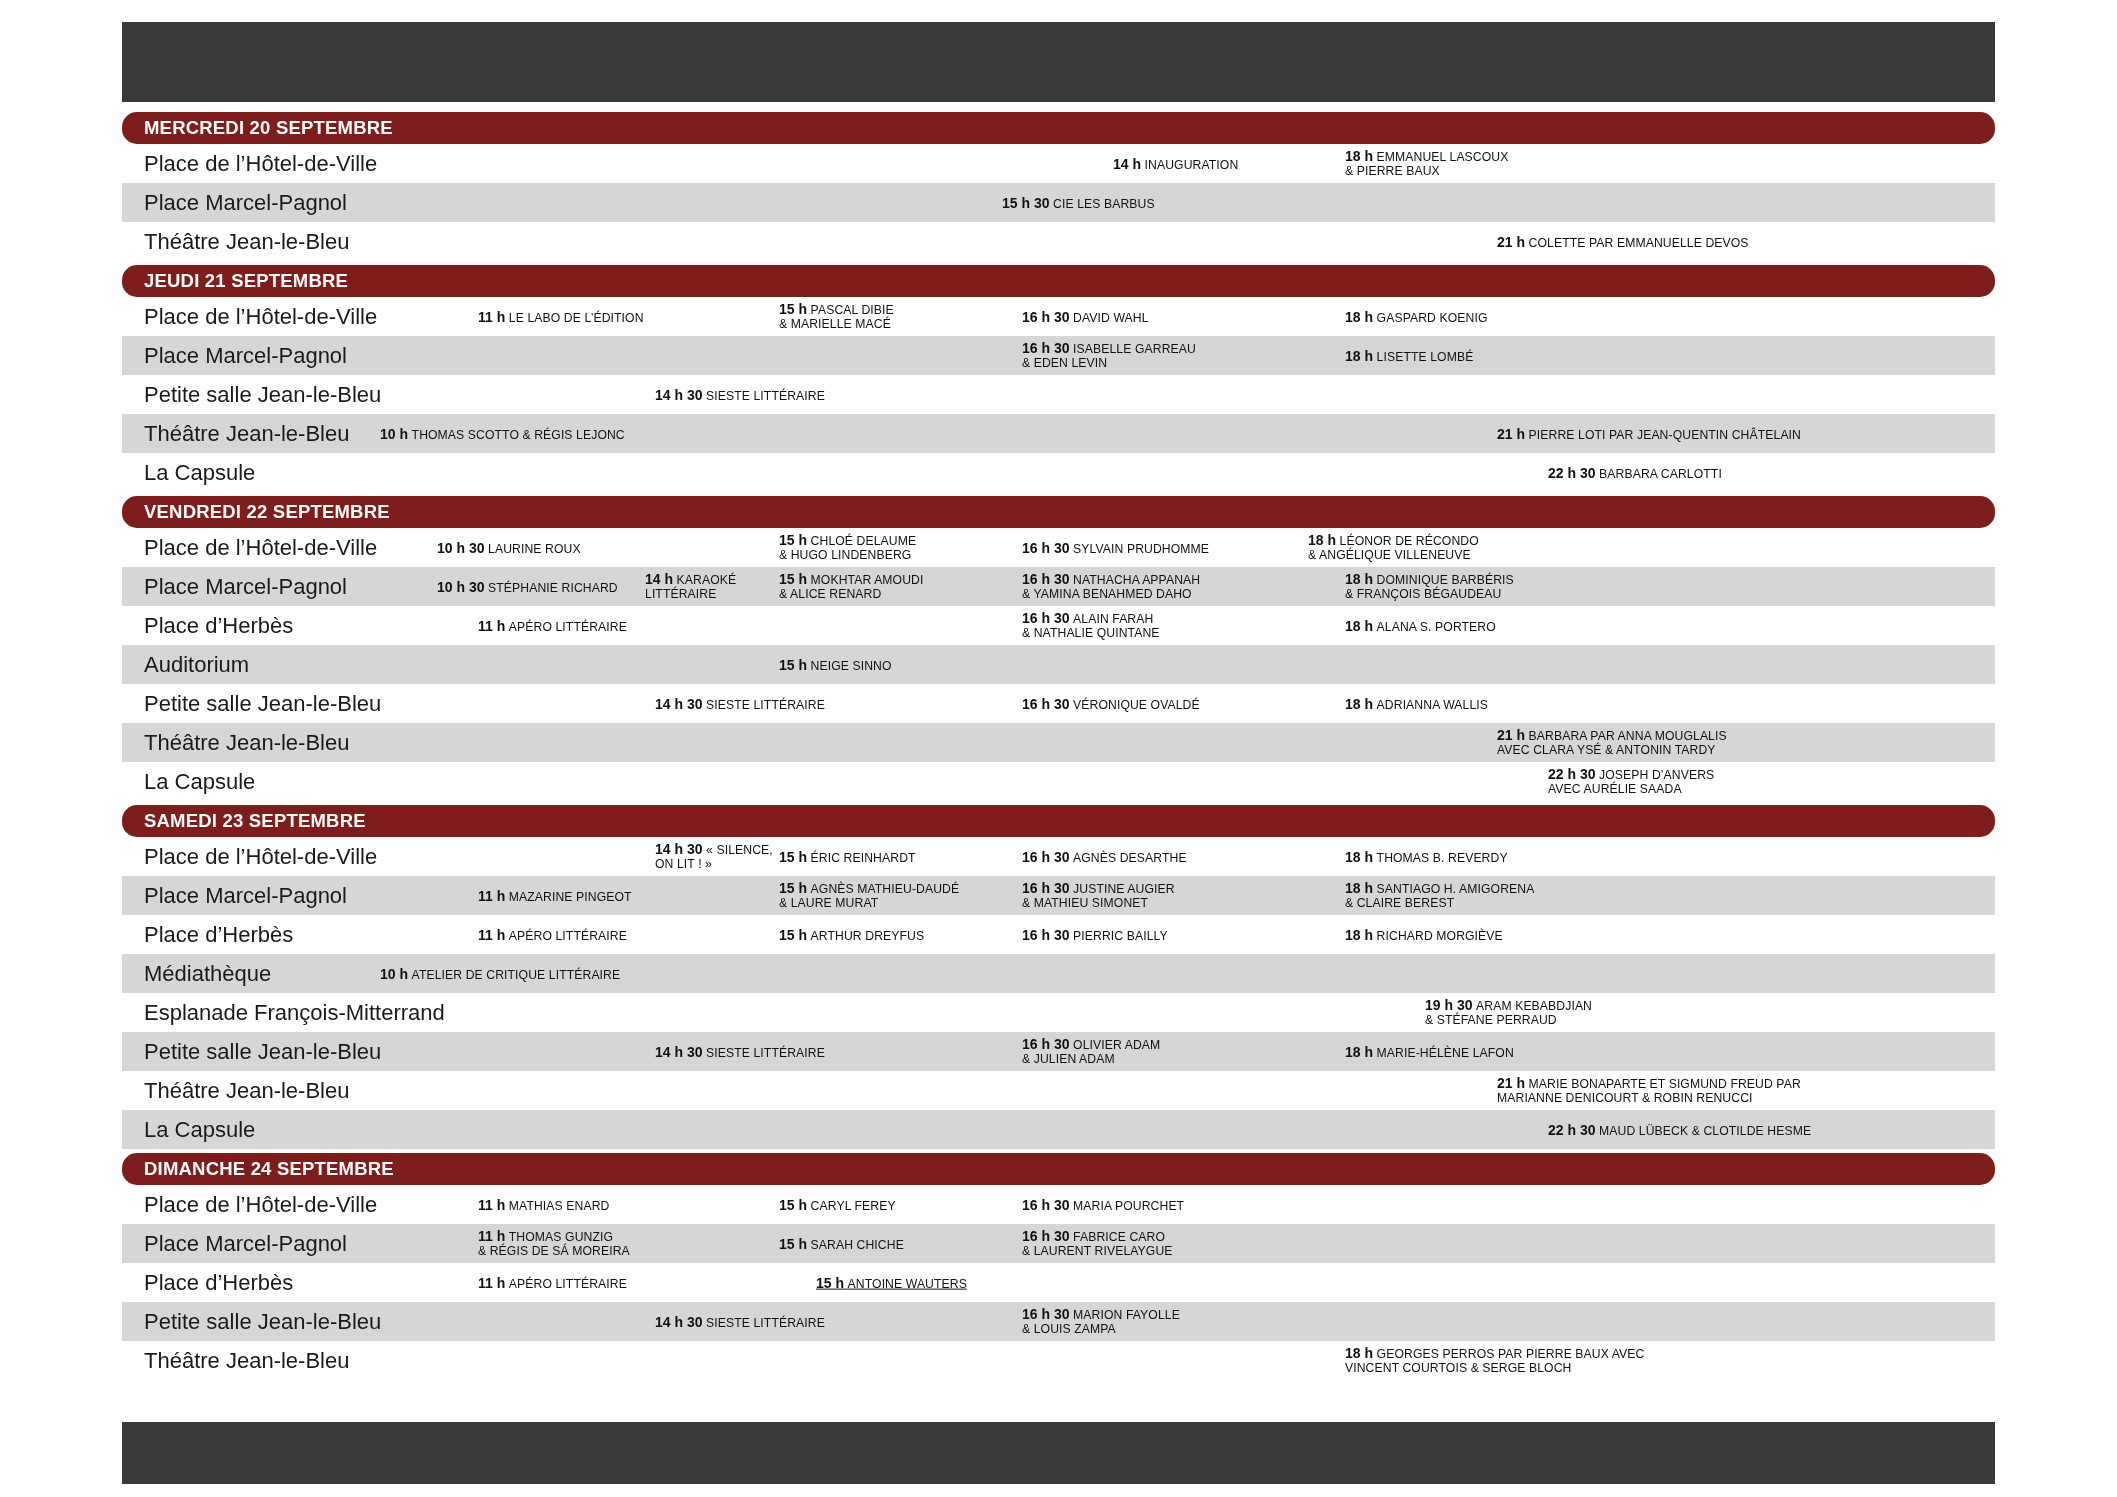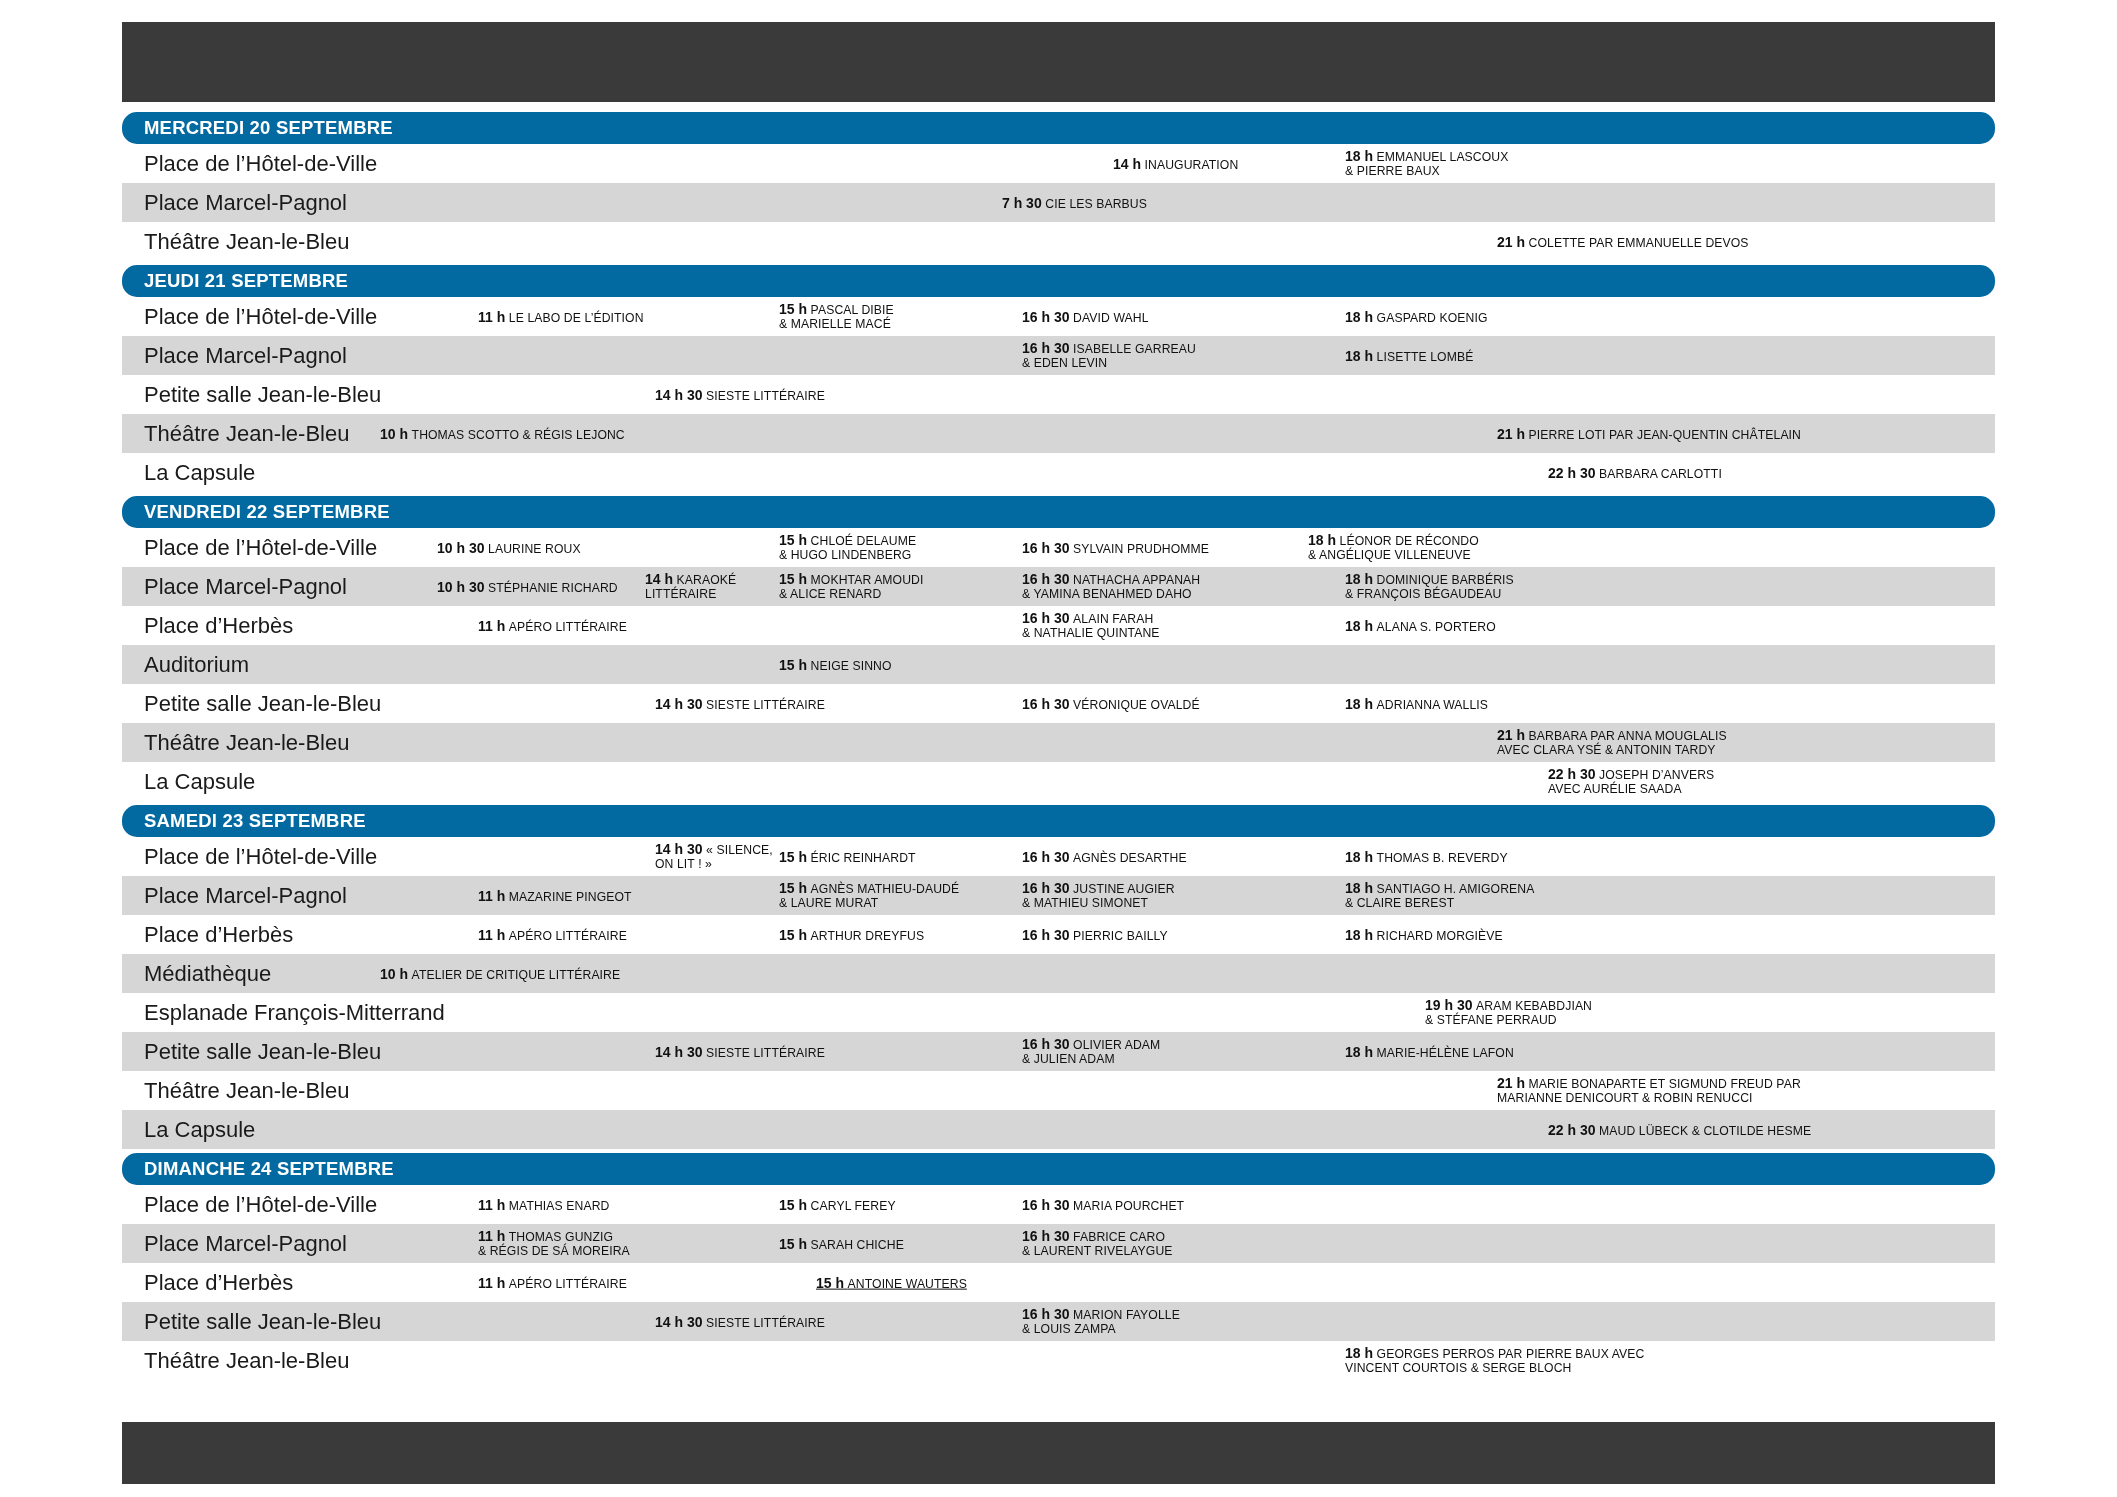--- a/index.html
+++ b/index.html
@@ -4,21 +4,21 @@
 <style>
   html,body{margin:0;padding:0;background:#ffffff;}
   body{font-family:"Liberation Sans", sans-serif;}
   .page{position:relative;width:2117px;height:1497px;background:#ffffff;overflow:hidden;}
   .band{position:absolute;left:122px;width:1873px;background:#3a3a3a;}
   .band.top{top:22px;height:80px;}
   .band.bottom{top:1422px;height:62px;}
   .grid{position:absolute;left:122px;top:112px;width:1873px;}
 
   .day-header{
-    background:#0369a1;color:#ffffff;height:32px;display:flex;align-items:center;
+    background:#7f1d1d;color:#ffffff;height:32px;display:flex;align-items:center;
     padding-left:22px;font-size:18.5px;font-weight:bold;letter-spacing:.2px;
     font-family:"Liberation Sans", sans-serif;
     border-radius:15px;
   }
   .day-gap{height:4px;}
   .row{position:relative;height:39px;}
   .row.alt{background:#d6d6d6;}
   .row.white{background:#ffffff;}
   .venue{
     position:absolute;left:22px;top:50%;transform:translateY(-50%);
@@ -42,21 +42,21 @@
   <div class="band bottom"></div>
   <div class="grid" id="grid">
       <div class="day-header">MERCREDI 20 SEPTEMBRE</div>
       <div class="row white">
         <div class="venue">Place de l’Hôtel-de-Ville</div>
         <div class="ev" style="left: 991px;"><b>14 h</b> <span class="t">INAUGURATION</span></div>
         <div class="ev" style="left: 1223px;"><b>18 h</b> <span class="t">EMMANUEL LASCOUX</span><span class="l2">&amp; PIERRE BAUX</span></div>
       </div>
       <div class="row alt">
         <div class="venue">Place Marcel-Pagnol</div>
-        <div class="ev" style="left: 880px;"><b>7 h 30</b> <span class="t">CIE LES BARBUS</span></div>
+        <div class="ev" style="left: 880px;"><b>15 h 30</b> <span class="t">CIE LES BARBUS</span></div>
       </div>
       <div class="row white">
         <div class="venue">Théâtre Jean-le-Bleu</div>
         <div class="ev" style="left: 1375px;"><b>21 h</b> <span class="t">COLETTE PAR EMMANUELLE DEVOS</span></div>
       </div>
       <div class="day-gap"></div>
       <div class="day-header">JEUDI 21 SEPTEMBRE</div>
       <div class="row white">
         <div class="venue">Place de l’Hôtel-de-Ville</div>
         <div class="ev" style="left: 356px;"><b>11 h</b> <span class="t">LE LABO DE L’ÉDITION</span></div>

